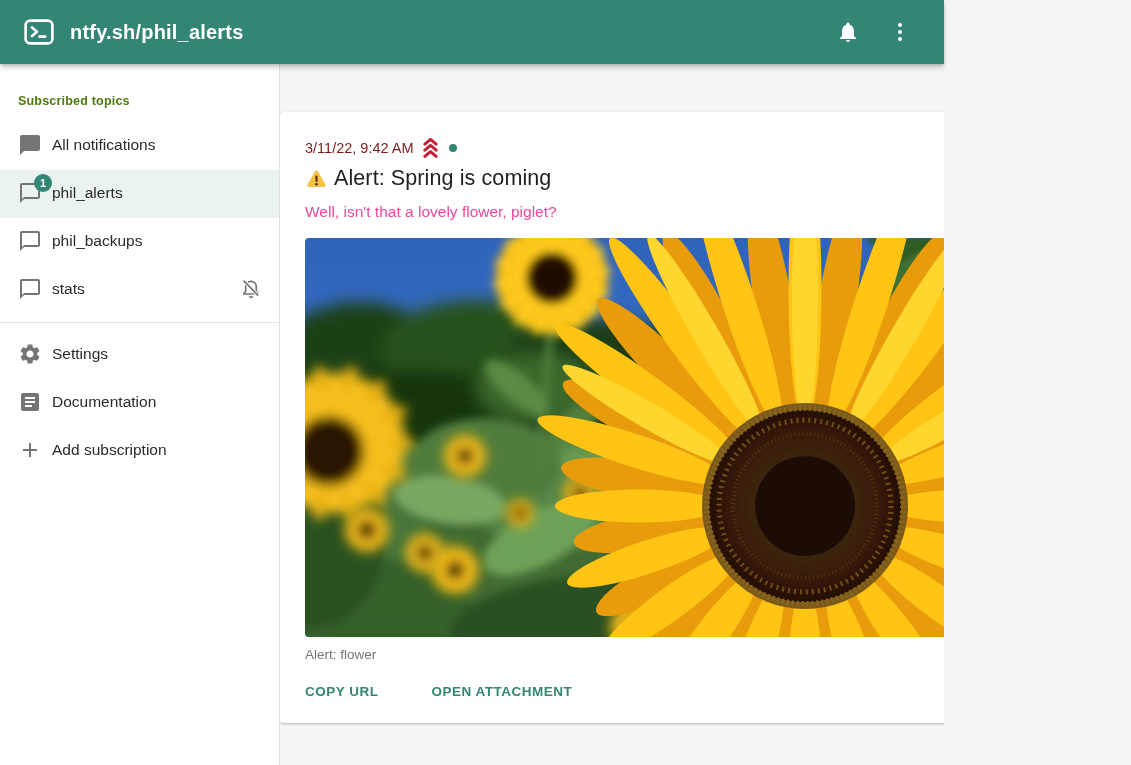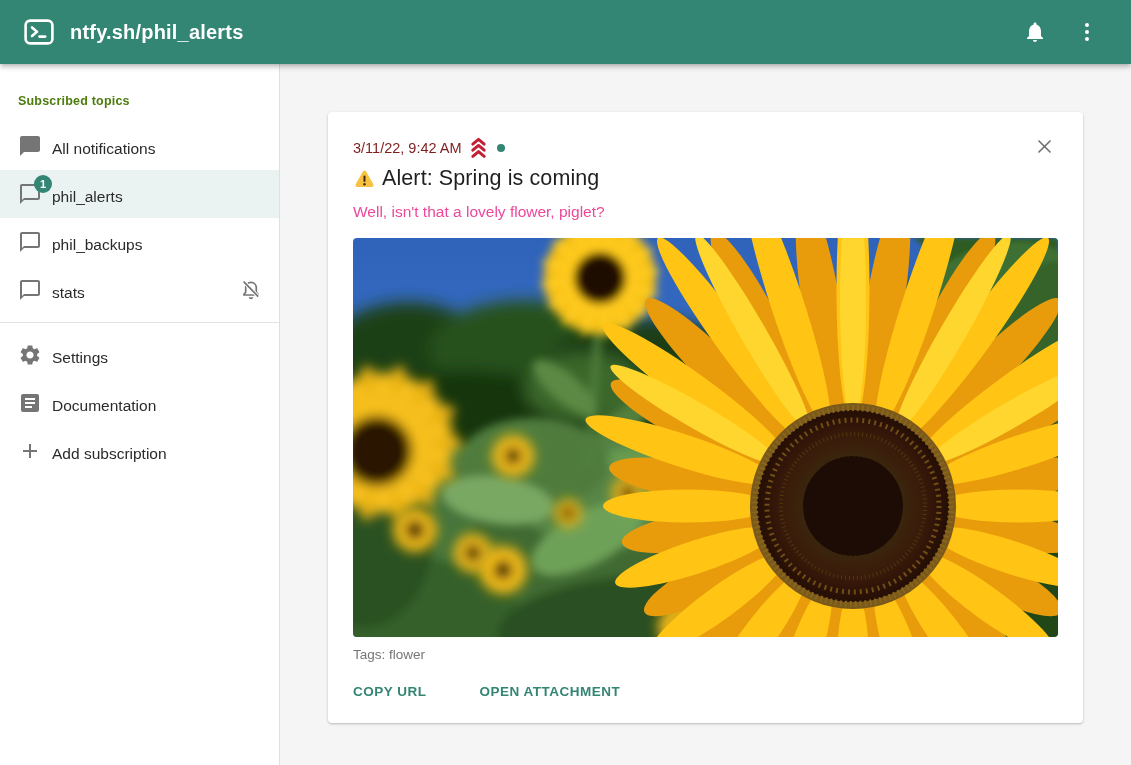--- a/index.html
+++ b/index.html
@@ -1,39 +1,39 @@
 <!DOCTYPE html>
 <html><head>
 <meta charset="utf-8">
 <style>
   * { box-sizing: border-box; margin: 0; padding: 0; }
   html,body { width:1131px; height:765px; overflow:hidden; }
   body { font-family:"Liberation Sans","DejaVu Sans",sans-serif; background:#f5f5f5; }
-  .app { width:1131px; height:765px; display:flex; flex-direction:column; }
+  .app { width:944px; height:765px; display:flex; flex-direction:column; }
 
   
   .appbar {
     height:64px; flex:0 0 64px; background:#338574; color:#fff;
     display:flex; align-items:center; padding:0 22px 0 24px;
     box-shadow:0 2px 4px -1px rgba(0,0,0,.2), 0 4px 5px 0 rgba(0,0,0,.14);
     position:relative; z-index:5;
   }
   .appbar .logo { width:30px; height:26px; margin-right:16px; display:block; }
   .appbar .title { font-size:20px; font-weight:bold; letter-spacing:.2px; }
   .appbar .spacer { flex:1; }
   .iconbtn { width:44px; height:44px; border:none; background:transparent; cursor:pointer;
              display:flex; align-items:center; justify-content:center; border-radius:50%; }
   .iconbtn svg { display:block; }
 
   
   .body-row { flex:1; display:flex; min-height:0; }
   .sidebar { width:280px; flex:0 0 280px; background:#fff; border-right:1px solid #e0e0e0;
              padding-top:30px; }
   .subhead { font-size:12.5px; color:#4d7c0f; font-weight:bold; margin:0 0 14px 18px; letter-spacing:.2px; }
-  .nav-item { height:48px; display:flex; align-items:flex-end; padding:0 16px 12px 18px;
+  .nav-item { height:48px; display:flex; align-items:center; padding:0 16px 2px 18px;
               cursor:pointer; color:#2a2a2a; font-size:15.5px; position:relative; }
   .nav-item.selected { background:rgba(51,133,116,0.10); }
   .nav-item .nicon { width:24px; height:24px; flex:0 0 24px; margin-right:10px; position:relative; }
   .nav-item .nicon svg { display:block; }
   .nav-item .right-icon { margin-left:auto; width:24px; height:24px; }
   .badge { position:absolute; top:-7px; right:-10px; min-width:18px; height:18px; border-radius:9px;
            background:#338574; color:#fff; font-size:11px; font-weight:bold;
            display:flex; align-items:center; justify-content:center; padding:0 4px; }
   .sidebar hr { border:none; border-top:1px solid #e3e3e3; margin:8px 0; }
 
@@ -618,21 +618,21 @@
                 <circle cx="500" cy="268" r="96" fill="url(#diskG)"></circle>
                 <circle cx="500" cy="268" r="98" fill="none" stroke="#8a651d" stroke-width="6" stroke-dasharray="2 3"></circle>
                 <circle cx="500" cy="268" r="86" fill="none" stroke="#6f4d15" stroke-width="5" stroke-dasharray="2 4"></circle>
                 <circle cx="500" cy="268" r="72" fill="none" stroke="#4a3a10" stroke-width="4" stroke-dasharray="1 3"></circle>
                 <circle cx="500" cy="268" r="50" fill="#1d0c05"></circle>
                 <ellipse cx="500" cy="268" rx="56" ry="50" fill="none" stroke="#35260c" stroke-width="2" stroke-dasharray="1 4"></ellipse>
               </g>
             </svg>
         </div>
 
-        <div class="tags">Tags: flower</div>
+        <div class="tags">Alert: flower</div>
 
         <div class="actions">
           <button class="text-btn">COPY URL</button>
           <button class="text-btn">OPEN ATTACHMENT</button>
         </div>
 
       </section>
     </main>
   </div>
 </div>

